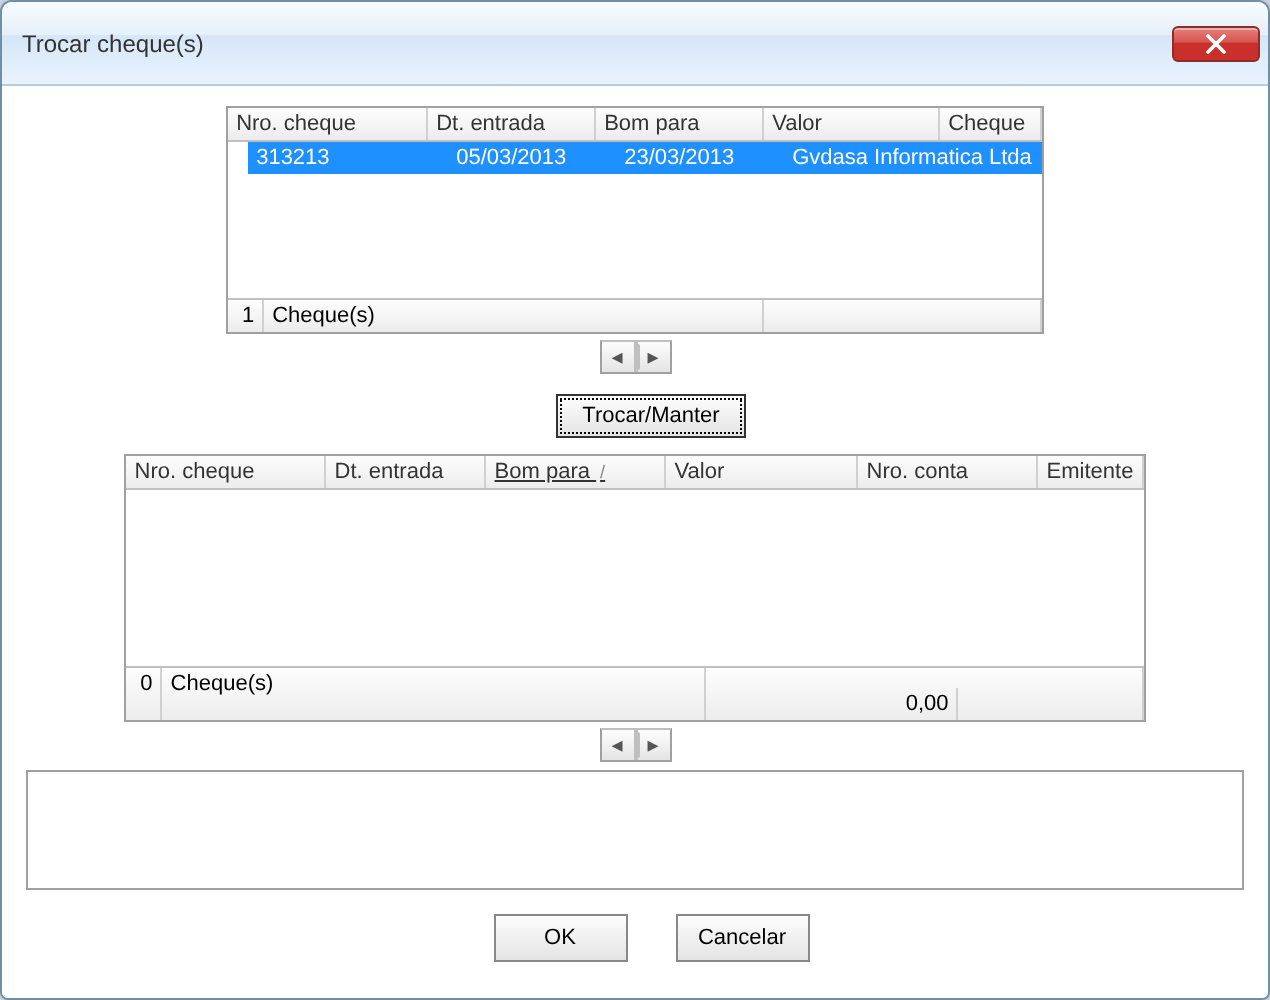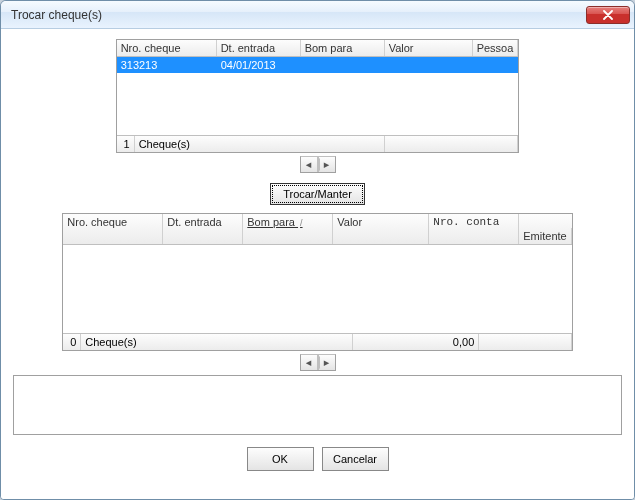--- a/index.html
+++ b/index.html
@@ -13,21 +13,21 @@
     width: 635px; height: 500px;
     background: #fff;
     border: 1px solid #6f8ea8;
     border-radius: 6px 6px 4px 4px;
     box-shadow: 0 0 6px rgba(0,0,0,0.3);
     display: flex;
     flex-direction: column;
     overflow: hidden;
   }
   .titlebar {
-    height: 28px;
+    height: 42px;
     background: linear-gradient(to bottom, #f6fbff 0%, #e6f0fb 40%, #d6e6f7 41%, #e9f3fe 100%);
     border-bottom: 1px solid #b7cde2;
     display: flex;
     align-items: center;
     padding: 0 2px 0 10px;
   }
   .titlebar .title {
     flex: 1;
     color: #333;
     font-size: 12px;
@@ -114,21 +114,21 @@
     border:1px solid #bfbfbf;
     border-radius:2px;
   }
   .pushbtn {
     border:1px solid #888;
     background: linear-gradient(to bottom,#fdfdfd,#e4e4e4);
     padding: 1px 12px;
     height: 22px;
     cursor:pointer;
     font: inherit;
-    display:inline-flex;align-items:center;justify-content:center;
+    display:inline-flex;align-items:center;justify-content:center;margin-left:16px;
   }
   .pushbtn.focus { border:1px solid #333; outline:1px dotted #000; outline-offset:-3px; }
   .label { color:#333; padding: 2px 0; }
   textarea.just {
     width:100%; height:60px; resize:none;
     border:1px solid #a0a0a0;
     font:inherit;
     padding:2px 4px;
     overflow-y: scroll;
   }
@@ -143,23 +143,23 @@
   .c-bom   { width:  84px; }
   .c-valor { width:  88px; text-align:left; }
   .c-valor.right { text-align:right; }
   .c-pessoa{ flex: 1; }
   
   .d-nro   { width: 100px; }
   .d-dt    { width:  80px; }
   .d-bom   { width:  90px; text-decoration: underline; }
   .d-valor { width:  96px; }
   .d-ag    { width: 105px; }
-  .d-conta { width:  90px; font-family: Liberation Mono, monospace; }
-  .d-emit  { flex:1;margin-top:14px; }
-  .grid1-body { height: 78px; }
+  .d-conta { width:  90px; }
+  .d-emit  { flex:1; }
+  .grid1-body { height: 78px; margin-left: 10px; }
   .grid2-body { height: 88px; }
 </style>
 </head>
 <body>
 
 <div class="window">
   <div class="titlebar">
     <div class="title">Trocar cheque(s)</div>
     <div class="close-btn">
       <svg viewBox="0 0 10 10">
@@ -169,26 +169,28 @@
   </div>
 
   <div class="client">
 
     <div class="grid">
       <div class="grid-head">
         <div class="cell c-nro">Nro. cheque</div>
         <div class="cell c-dt">Dt. entrada</div>
         <div class="cell c-bom">Bom para</div>
         <div class="cell c-valor">Valor</div>
-        <div class="cell c-pessoa">Pessoa</div>
+        <div class="cell c-pessoa">Cheque</div>
       </div>
       <div class="grid-body grid1-body">
         <div class="grid-row selected">
           <div class="cell c-nro">313213</div>
-          <div class="cell c-dt">04/01/2013</div>
+          <div class="cell c-dt">05/03/2013</div>
+          <div class="cell c-bom">23/03/2013</div>
+          <div class="cell c-pessoa">Gvdasa Informatica Ltda</div>
         </div>
       </div>
       <div class="grid-foot">
         <div class="cell" style="width:18px; text-align:right;">1</div>
         <div class="cell" style="width:250px;">Cheque(s)</div>
         <div class="cell c-pessoa"></div>
       </div>
     </div>
     <div class="hscroll">
       <div class="hs-btn">◂</div>
@@ -211,21 +213,21 @@
           <span class="sortmark">/</span>
         </div>
         <div class="cell d-valor">Valor</div>
         <div class="cell d-conta">Nro. conta</div>
         <div class="cell d-emit">Emitente</div>
       </div>
       <div class="grid-body grid2-body"></div>
       <div class="grid-foot">
         <div class="cell" style="width:18px; text-align:right;">0</div>
         <div class="cell" style="width:272px;">Cheque(s)</div>
-        <div class="cell d-valor" style="text-align:right; width:126px;">0,00</div>
+        <div class="cell d-valor" style="text-align:right; width:126px;margin-top:10px;">0,00</div>
         <div class="cell" style="flex:1;"></div>
       </div>
     </div>
     <div class="hscroll">
       <div class="hs-btn">◂</div>
       <div class="hs-track">
         <div class="hs-thumb" style="left:0; right:40px;"></div>
       </div>
       <div class="hs-btn right">▸</div>
     </div>

